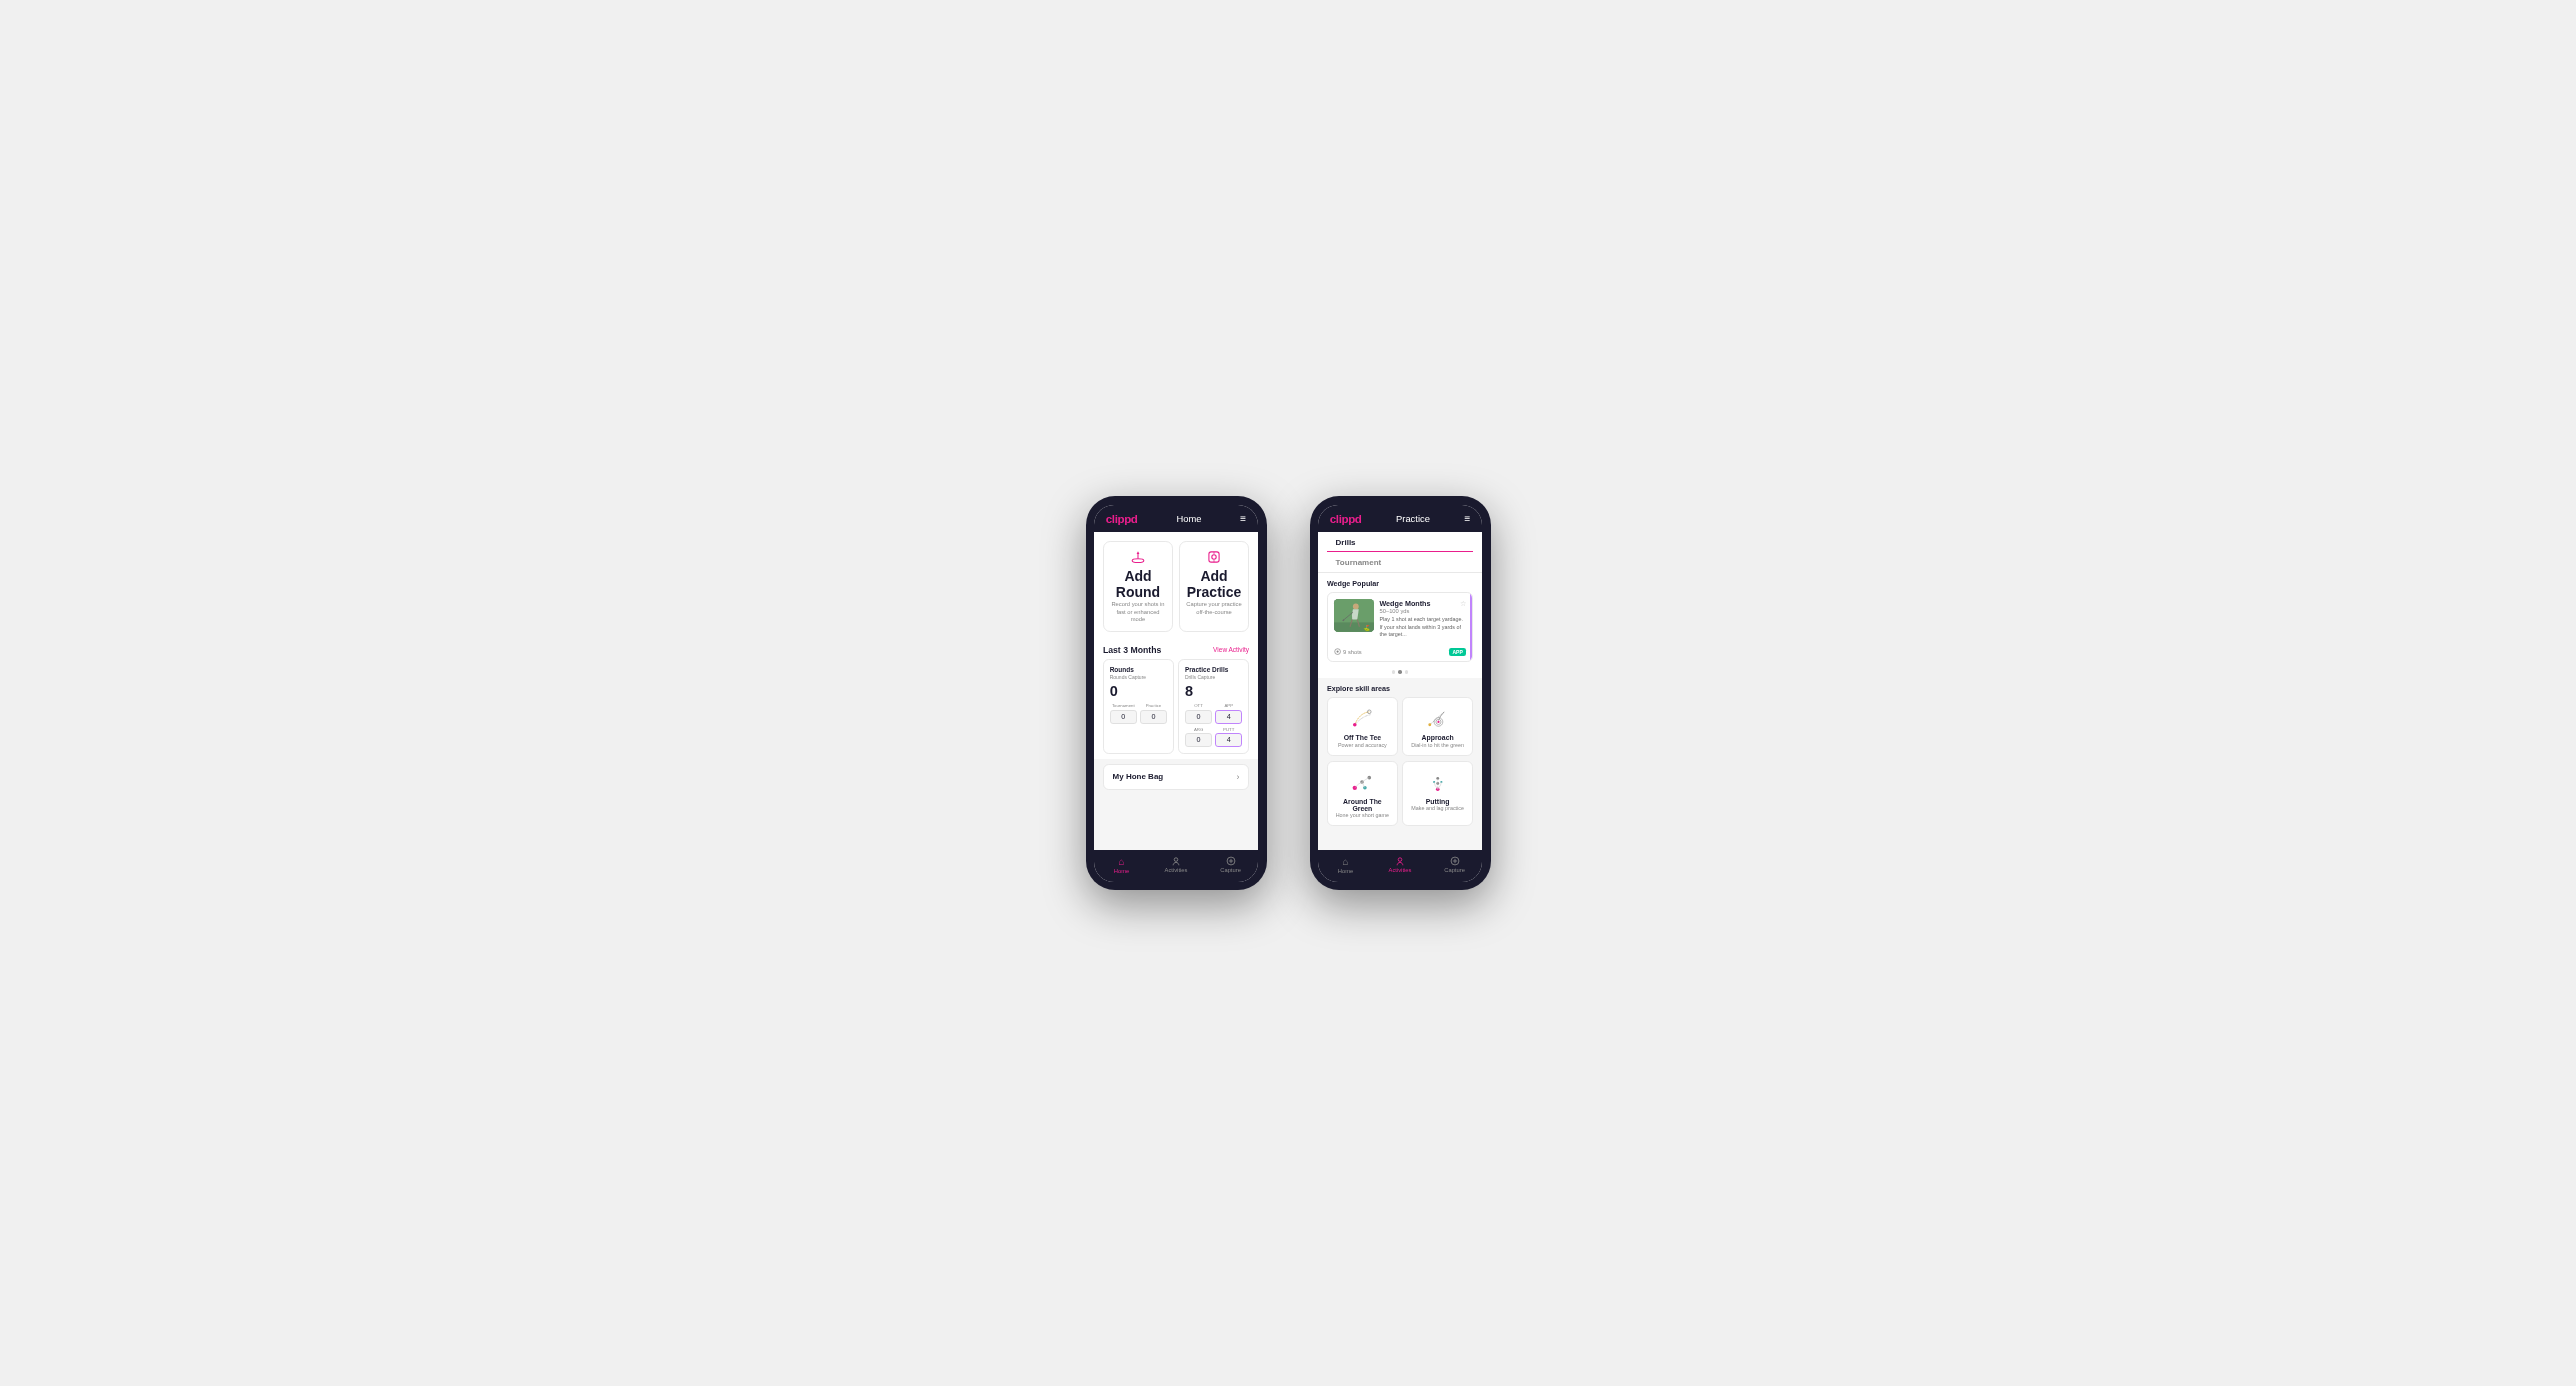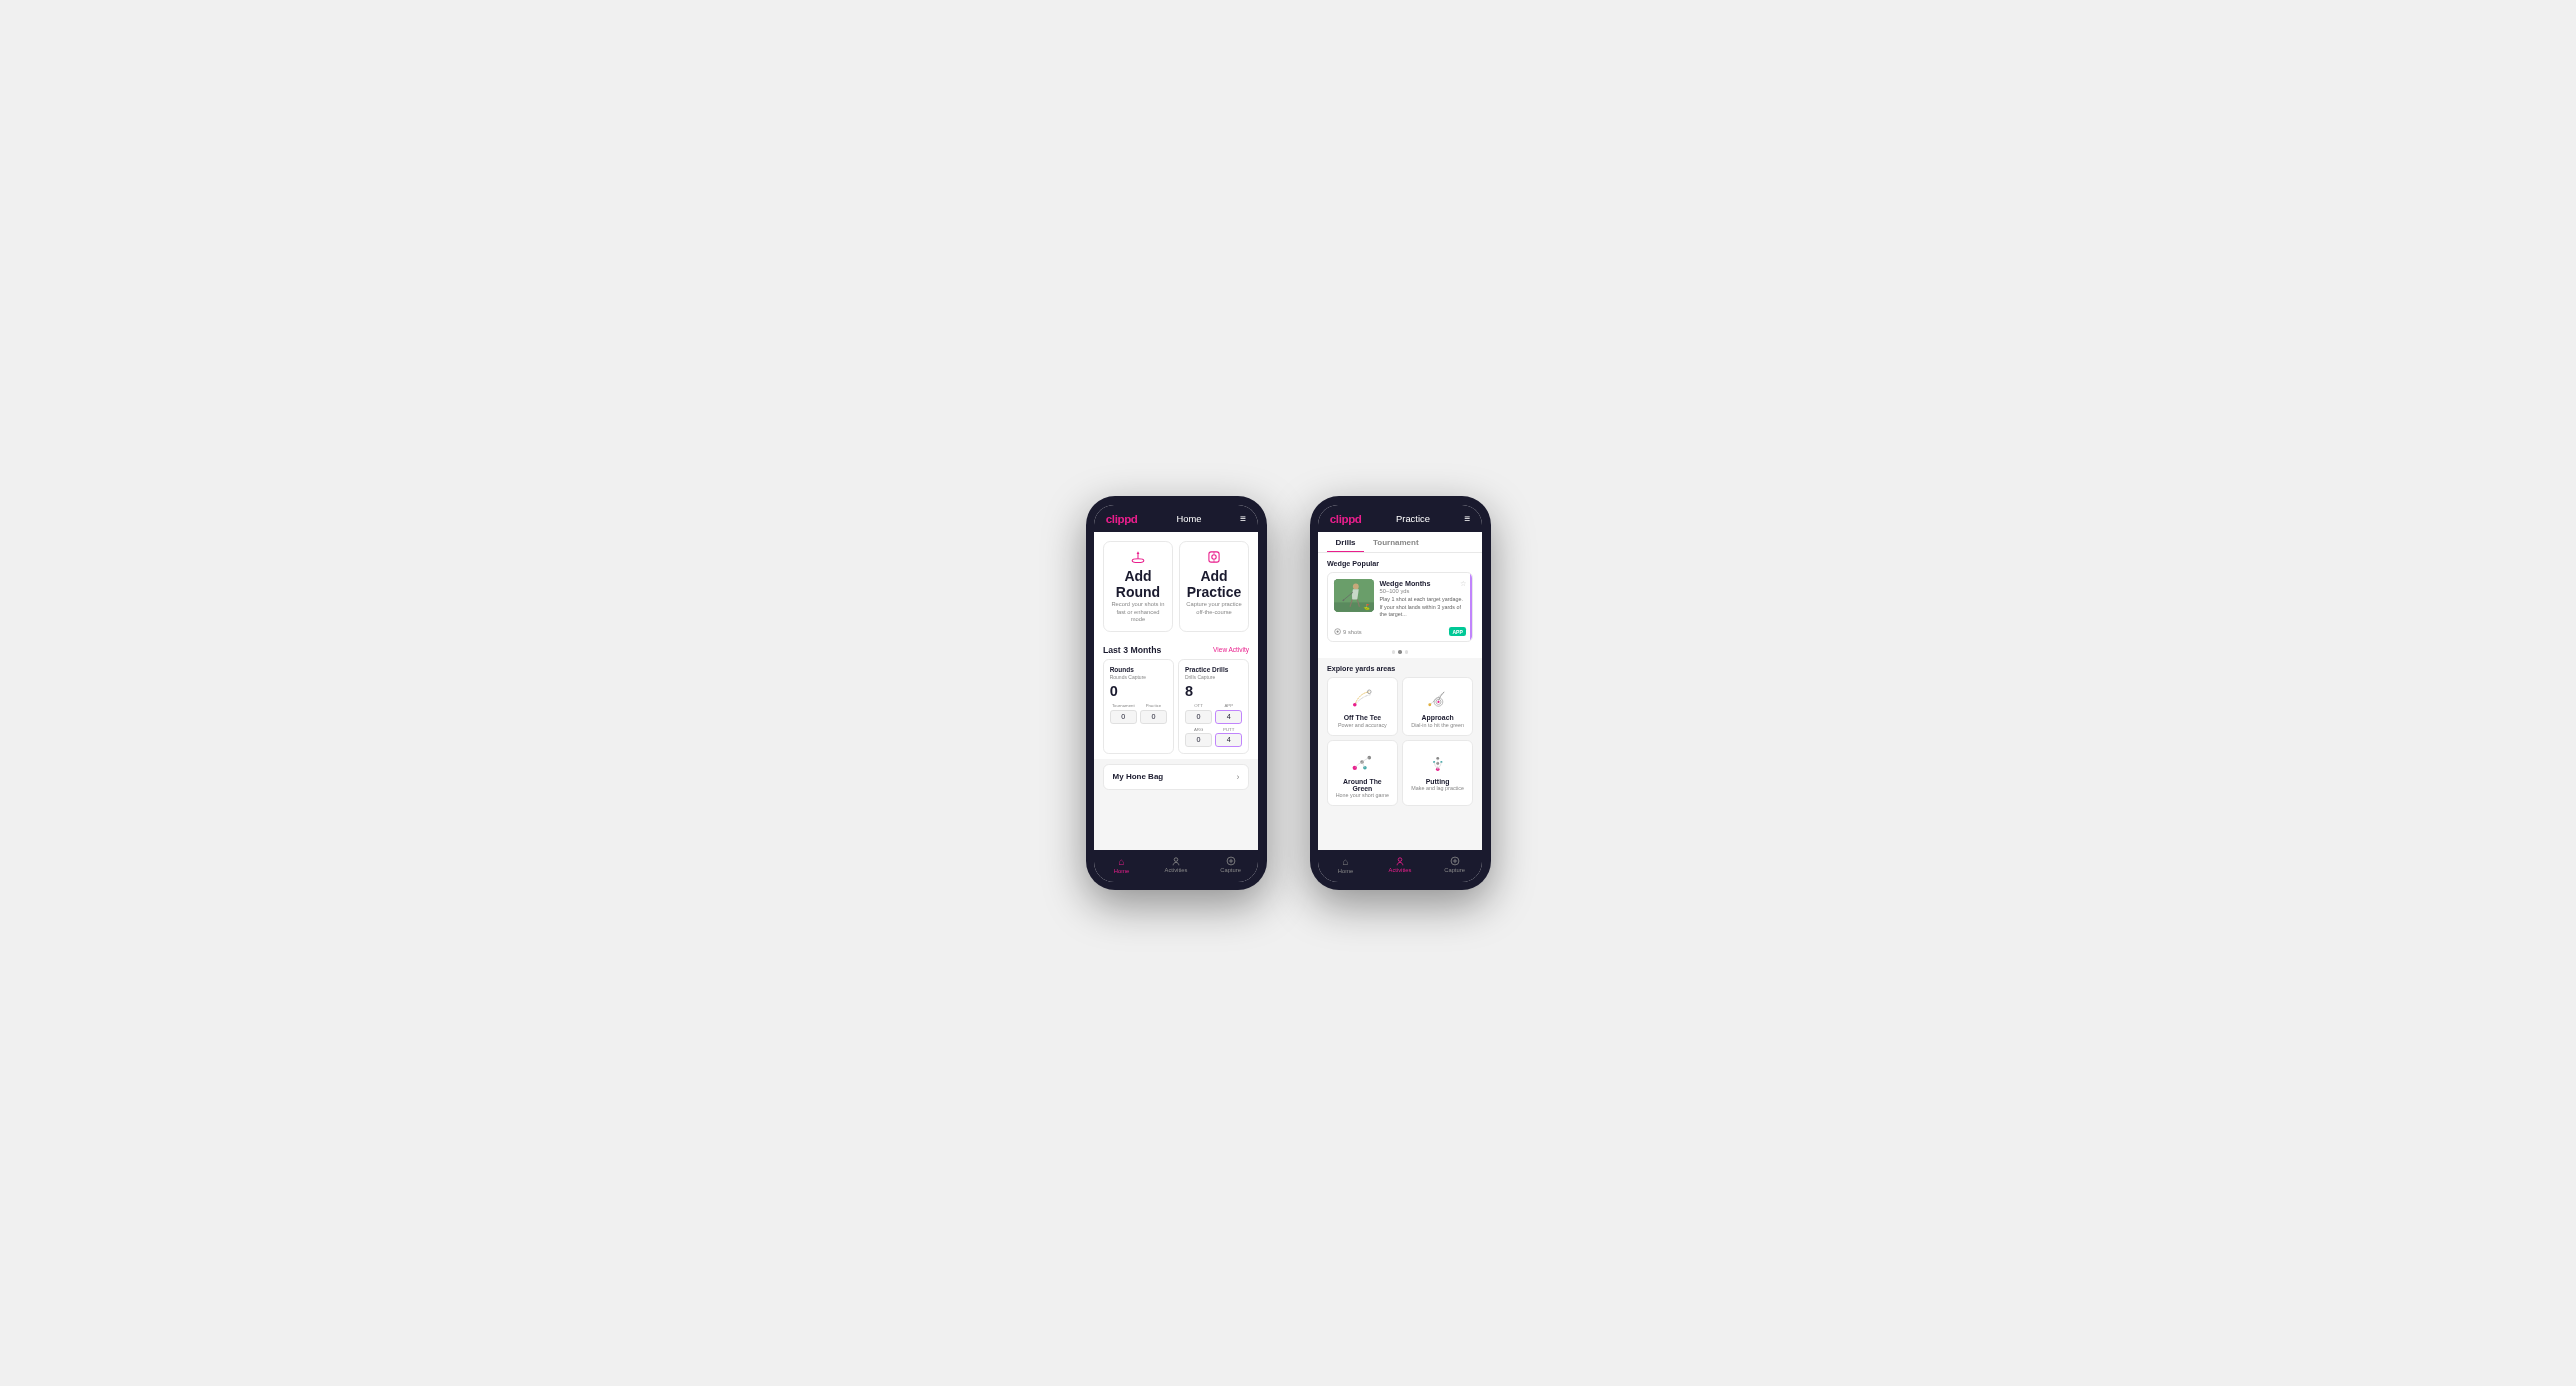--- a/index.html
+++ b/index.html
@@ -233,20 +233,21 @@
       color: #e91e8c;
     }
 
     
     
     .tabs {
       display: flex;
       background: #fff;
       border-bottom: 0.7px solid #e8e8e8;
       padding: 0 8.7px;
+      flex-direction: column;
     }
     .tab {
       padding: 5.8px 8.7px 4.3px;
       font-size: 8px;
       font-weight: 600;
       color: #888;
       cursor: pointer;
       border-bottom: 1.4px solid transparent;
     }
     .tab.active {
@@ -613,21 +614,21 @@
         </div>
       </div>
 
       <div class="dots">
         <div class="dot"></div>
         <div class="dot active"></div>
         <div class="dot"></div>
       </div>
 
       <div class="explore-section">
-        <div class="explore-title">Explore yards areas</div>
+        <div class="explore-title">Explore skill areas</div>
         <div class="skill-grid">
 
           <div class="skill-card">
             <div class="skill-icon">
               <svg width="27.5" height="24.6" viewBox="0 0 38 34">
 
                 <path d="M8 26 Q14 10 28 8" stroke="#e0b040" stroke-width="1.2" fill="none" stroke-dasharray="2,1"></path>
                 <path d="M8 26 Q18 14 30 12" stroke="#888" stroke-width="0.8" fill="none" stroke-dasharray="1,1"></path>
                 <circle cx="28" cy="8" r="2.5" fill="none" stroke="#888" stroke-width="1"></circle>
                 <circle cx="8" cy="26" r="2.5" fill="#e91e8c"></circle>

